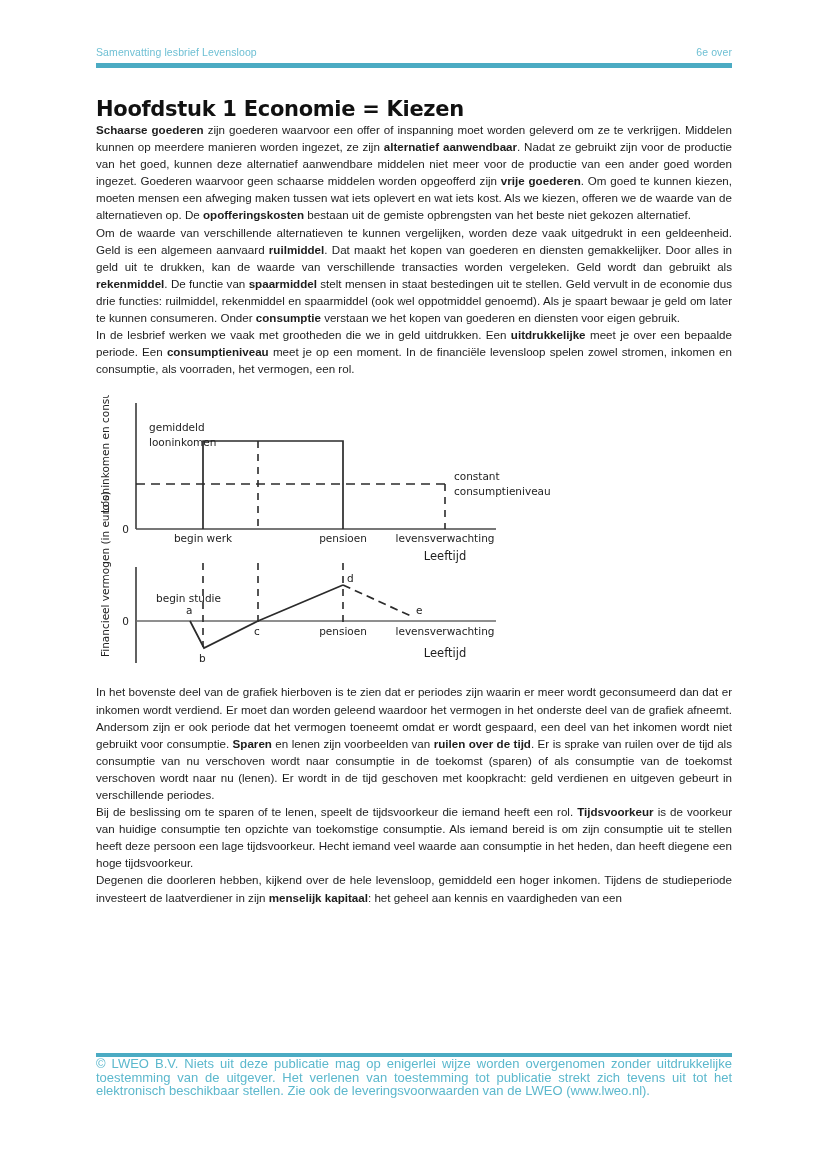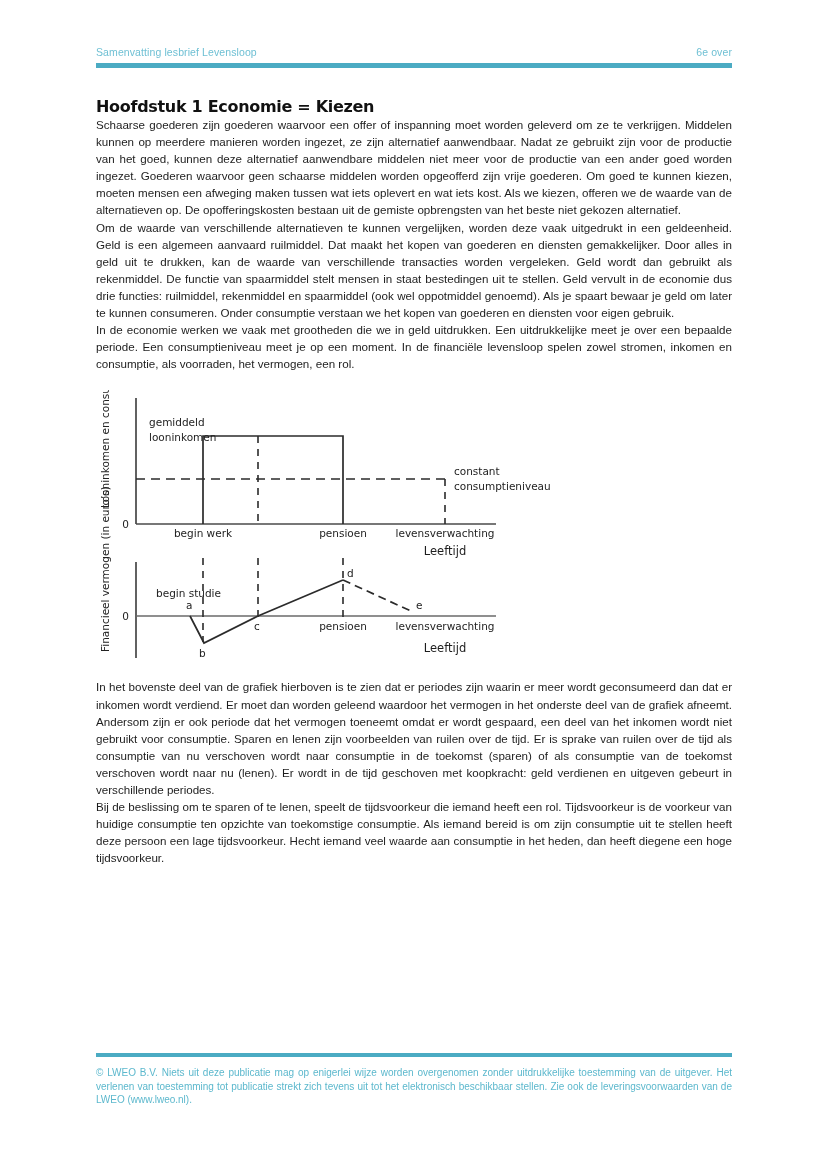--- a/index.html
+++ b/index.html
@@ -43,38 +43,38 @@
   .header-rule {
     margin-top: 5px;
     height: 5px;
     background: #4babc3;
     width: 100%;
   }
 
   
   h1.chapter-title {
     font-family: "DejaVu Sans", sans-serif;
-    font-size: 16px;
+    font-size: 21px;
     font-weight: bold;
     color: #111111;
     margin: 29px 0 0 0;
     letter-spacing: -0.3px;
   }
 
   
   p.body-par {
     font-size: 11.6px;
     line-height: 17.1px;
     text-align: justify;
     margin: 0;
     color: #1d1d1d;
     -webkit-hyphens: none;
     hyphens: none;
   }
-  p.body-par b { font-weight: normal; }
+  p.body-par b { font-weight: bold; }
   .par-gap-1 { margin-top: 22px; }
   .par-gap-2 { margin-top: 19px; }
 
   
   .figure {
     position: relative;
     margin-top: 18px;
     width: 636px;
     height: 288px;
   }
@@ -86,22 +86,21 @@
     left: 96px;
     top: 1053px;
     width: 636px;
   }
   .footer-rule {
     height: 4px;
     background: #4babc3;
     width: 100%;
   }
   .footer-text {
-    margin-top: 9px;
-    font-size: 10px;
+    font-size: 13px;
     line-height: 13.5px;
     color: #5cb8cd;
     text-align: justify;
   }
 </style>
 </head>
 <body>
 
 <div class="page">
 
@@ -110,21 +109,21 @@
     <div class="header">
       <span>Samenvatting lesbrief Levensloop</span>
       <span>6e over</span>
     </div>
     <div class="header-rule"></div>
 
     <h1 class="chapter-title">Hoofdstuk 1 Economie = Kiezen</h1>
 
     <p class="body-par par-gap-1"><b>Schaarse goederen</b><span> zijn goederen waarvoor een offer of inspanning moet worden geleverd om ze te verkrijgen. Middelen kunnen op meerdere manieren worden ingezet, ze zijn </span><b>alternatief aanwendbaar</b><span>. Nadat ze gebruikt zijn voor de productie van het goed, kunnen deze alternatief aanwendbare middelen niet meer voor de productie van een ander goed worden ingezet. Goederen waarvoor geen schaarse middelen worden opgeofferd zijn </span><b>vrije goederen</b><span>. Om goed te kunnen kiezen, moeten mensen een afweging maken tussen wat iets oplevert en wat iets kost. Als we kiezen, offeren we de waarde van de alternatieven op. De </span><b>opofferingskosten</b><span> bestaan uit de gemiste opbrengsten van het beste niet gekozen alternatief.</span></p>
     <p class="body-par par-gap-2"><span>Om de waarde van verschillende alternatieven te kunnen vergelijken, worden deze vaak uitgedrukt in een geldeenheid. Geld is een algemeen aanvaard </span><b>ruilmiddel</b><span>. Dat maakt het kopen van goederen en diensten gemakkelijker. Door alles in geld uit te drukken, kan de waarde van verschillende transacties worden vergeleken. Geld wordt dan gebruikt als </span><b>rekenmiddel</b><span>. De functie van </span><b>spaarmiddel</b><span> stelt mensen in staat bestedingen uit te stellen. Geld vervult in de economie dus drie functies: ruilmiddel, rekenmiddel en spaarmiddel (ook wel oppotmiddel genoemd). Als je spaart bewaar je geld om later te kunnen consumeren. Onder </span><b>consumptie</b><span> verstaan we het kopen van goederen en diensten voor eigen gebruik.</span></p>
-    <p class="body-par par-gap-2"><span>In de economie werken we vaak met grootheden die we in geld uitdrukken. Een </span><b>uitdrukkelijke</b><span> meet je over een bepaalde periode. Een </span><b>consumptieniveau</b><span> meet je op een moment. In de financiële levensloop spelen zowel stromen, inkomen en consumptie, als voorraden, het vermogen, een rol.</span></p>
+    <p class="body-par par-gap-2"><span>In de lesbrief werken we vaak met grootheden die we in geld uitdrukken. Een </span><b>uitdrukkelijke</b><span> meet je over een bepaalde periode. Een </span><b>consumptieniveau</b><span> meet je op een moment. In de financiële levensloop spelen zowel stromen, inkomen en consumptie, als voorraden, het vermogen, een rol.</span></p>
 
     <div class="figure">
       <svg width="636" height="288" viewBox="0 0 636 288">
 
         <g>
 
           <line x1="40" y1="8" x2="40" y2="134" stroke="#3a3a3a" stroke-width="1.6"></line>
 
           <line x1="40" y1="134" x2="400" y2="134" stroke="#4a4a4a" stroke-width="1.4"></line>
 
@@ -183,20 +182,21 @@
           <text x="349" y="240" text-anchor="middle" font-family="DejaVu Sans, sans-serif" font-size="10.5" fill="#1d1d1d">levensverwachting</text>
 
           <text x="349" y="262" text-anchor="middle" font-family="DejaVu Sans, sans-serif" font-size="11.5" fill="#1d1d1d">Leeftijd</text>
         </g>
 
       </svg>
     </div>
 
     <p class="body-par"><span>In het bovenste deel van de grafiek hierboven is te zien dat er periodes zijn waarin er meer wordt geconsumeerd dan dat er inkomen wordt verdiend. Er moet dan worden geleend waardoor het vermogen in het onderste deel van de grafiek afneemt. Andersom zijn er ook periode dat het vermogen toeneemt omdat er wordt gespaard, een deel van het inkomen wordt niet gebruikt voor consumptie. </span><b>Sparen</b><span> en lenen zijn voorbeelden van </span><b>ruilen over de tijd</b><span>. Er is sprake van ruilen over de tijd als consumptie van nu verschoven wordt naar consumptie in de toekomst (sparen) of als consumptie van de toekomst verschoven wordt naar nu (lenen). Er wordt in de tijd geschoven met koopkracht: geld verdienen en uitgeven gebeurt in verschillende periodes.</span></p>
     <p class="body-par par-gap-2"><span>Bij de beslissing om te sparen of te lenen, speelt de tijdsvoorkeur die iemand heeft een rol. </span><b>Tijdsvoorkeur</b><span> is de voorkeur van huidige consumptie ten opzichte van toekomstige consumptie. Als iemand bereid is om zijn consumptie uit te stellen heeft deze persoon een lage tijdsvoorkeur. Hecht iemand veel waarde aan consumptie in het heden, dan heeft diegene een hoge tijdsvoorkeur.</span></p>
+    <p class="body-par par-gap-2"><span>Degenen die doorleren hebben, kijkend over de hele levensloop, gemiddeld een hoger inkomen. Tijdens de studieperiode investeert de laatverdiener in zijn </span><b>menselijk kapitaal</b><span>: het geheel aan kennis en vaardigheden van een</span></p>
 
   </div>
 
   <div class="footer">
     <div class="footer-rule"></div>
     <div class="footer-text">
       <span>© LWEO B.V. Niets uit deze publicatie mag op enigerlei wijze worden overgenomen zonder uitdrukkelijke toestemming van de uitgever. Het verlenen van</span>
       <span>toestemming tot publicatie strekt zich tevens uit tot het elektronisch beschikbaar stellen. Zie ook de leveringsvoorwaarden van de LWEO (www.lweo.nl).</span>
     </div>
   </div>

